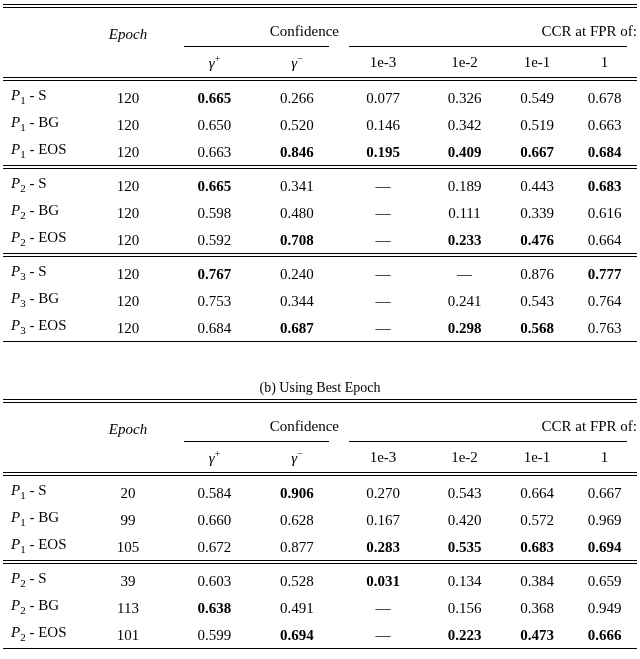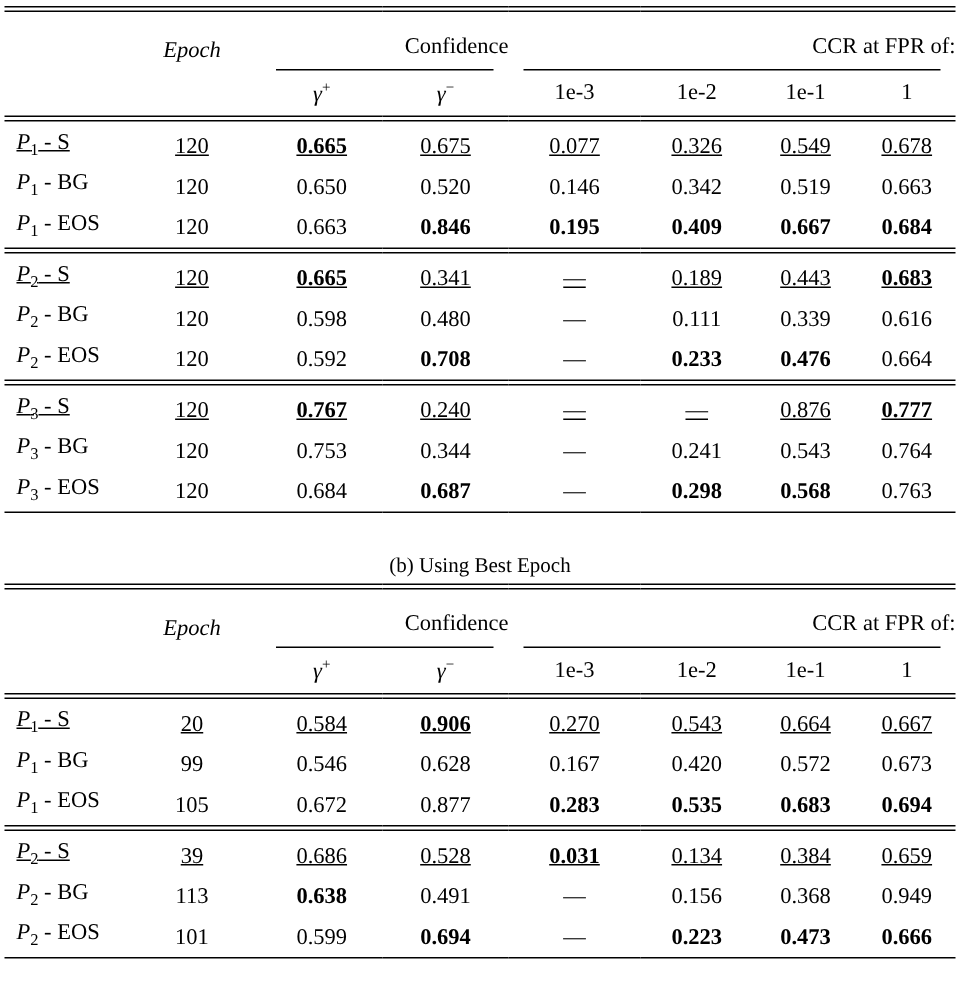--- a/index.html
+++ b/index.html
@@ -6,21 +6,21 @@
   body {
     width: 640px; height: 659px; overflow: hidden;
     background: #ffffff; color: #000000;
     font-family: "Liberation Serif", "DejaVu Serif", serif;
   }
   .page { padding-top: 4px; }
   .caption {
     text-align: center; font-size: 14px; line-height: 16px;
     margin: 0 0 3px 0;
   }
-  .caption.second { margin-top: 28px; }
+  .caption.second { margin-top: 38px; }
   table.paper-table {
     border-collapse: collapse; table-layout: fixed;
     width: 634px; margin: 0 auto;
     border-top: 4px double #000;
     border-bottom: 1px solid #000;
     font-size: 15px;
   }
   thead { border-bottom: 4px double #000; }
   tbody.sep { border-top: 4px double #000; }
   th { font-weight: normal; padding: 0; }
@@ -35,21 +35,21 @@
   }
   th.c-epoch { vertical-align: middle; text-align: center; position: relative; top: -8px; font-style: italic; }
   .sub-row th { vertical-align: middle; height: 30px; text-align: center; }
   .gamma { font-style: italic; }
   sup { font-size: 10px; }
   sub { font-size: 11px; }
   td.lbl { text-align: left; padding-left: 8px; font-size: 15px; white-space: nowrap; }
   td.lbl i { font-style: italic; }
   td.num { text-align: center; font-variant-numeric: lining-nums; }
   tbody td { height: 22px; line-height: 22px; }
-  tbody tr:first-child td { padding-top: 3px; text-decoration: underline; }
+  tbody tr:first-child td { padding-top: 3px; }
   tbody tr:last-child td { padding-bottom: 0; }
   .b { font-weight: bold; }
 </style>
 </head>
 <body>
 
 <div class="page">
 
   <table class="paper-table">
     <colgroup>
@@ -82,21 +82,21 @@
         <th>1e-2</th>
         <th>1e-1</th>
         <th>1</th>
       </tr>
     </thead>
   <tbody>
         <tr>
           <td class="lbl"><i>P</i><sub>1</sub><span> - S</span></td>
           <td class="num">120</td>
           <td class="num b">0.665</td>
-          <td class="num">0.675</td>
+          <td class="num">0.266</td>
           <td class="num">0.077</td>
           <td class="num">0.326</td>
           <td class="num">0.549</td>
           <td class="num">0.678</td>
         </tr>
         <tr>
           <td class="lbl"><i>P</i><sub>1</sub><span> - BG</span></td>
           <td class="num">120</td>
           <td class="num">0.650</td>
           <td class="num">0.520</td>
@@ -223,43 +223,43 @@
           <td class="num">0.584</td>
           <td class="num b">0.906</td>
           <td class="num">0.270</td>
           <td class="num">0.543</td>
           <td class="num">0.664</td>
           <td class="num">0.667</td>
         </tr>
         <tr>
           <td class="lbl"><i>P</i><sub>1</sub><span> - BG</span></td>
           <td class="num">99</td>
-          <td class="num">0.546</td>
+          <td class="num">0.660</td>
           <td class="num">0.628</td>
           <td class="num">0.167</td>
           <td class="num">0.420</td>
           <td class="num">0.572</td>
-          <td class="num">0.673</td>
+          <td class="num">0.969</td>
         </tr>
         <tr>
           <td class="lbl"><i>P</i><sub>1</sub><span> - EOS</span></td>
           <td class="num">105</td>
           <td class="num">0.672</td>
           <td class="num">0.877</td>
           <td class="num b">0.283</td>
           <td class="num b">0.535</td>
           <td class="num b">0.683</td>
           <td class="num b">0.694</td>
         </tr>
       </tbody>
       <tbody class="sep">
         <tr>
           <td class="lbl"><i>P</i><sub>2</sub><span> - S</span></td>
           <td class="num">39</td>
-          <td class="num">0.686</td>
+          <td class="num">0.603</td>
           <td class="num">0.528</td>
           <td class="num b">0.031</td>
           <td class="num">0.134</td>
           <td class="num">0.384</td>
           <td class="num">0.659</td>
         </tr>
         <tr>
           <td class="lbl"><i>P</i><sub>2</sub><span> - BG</span></td>
           <td class="num">113</td>
           <td class="num b">0.638</td>

